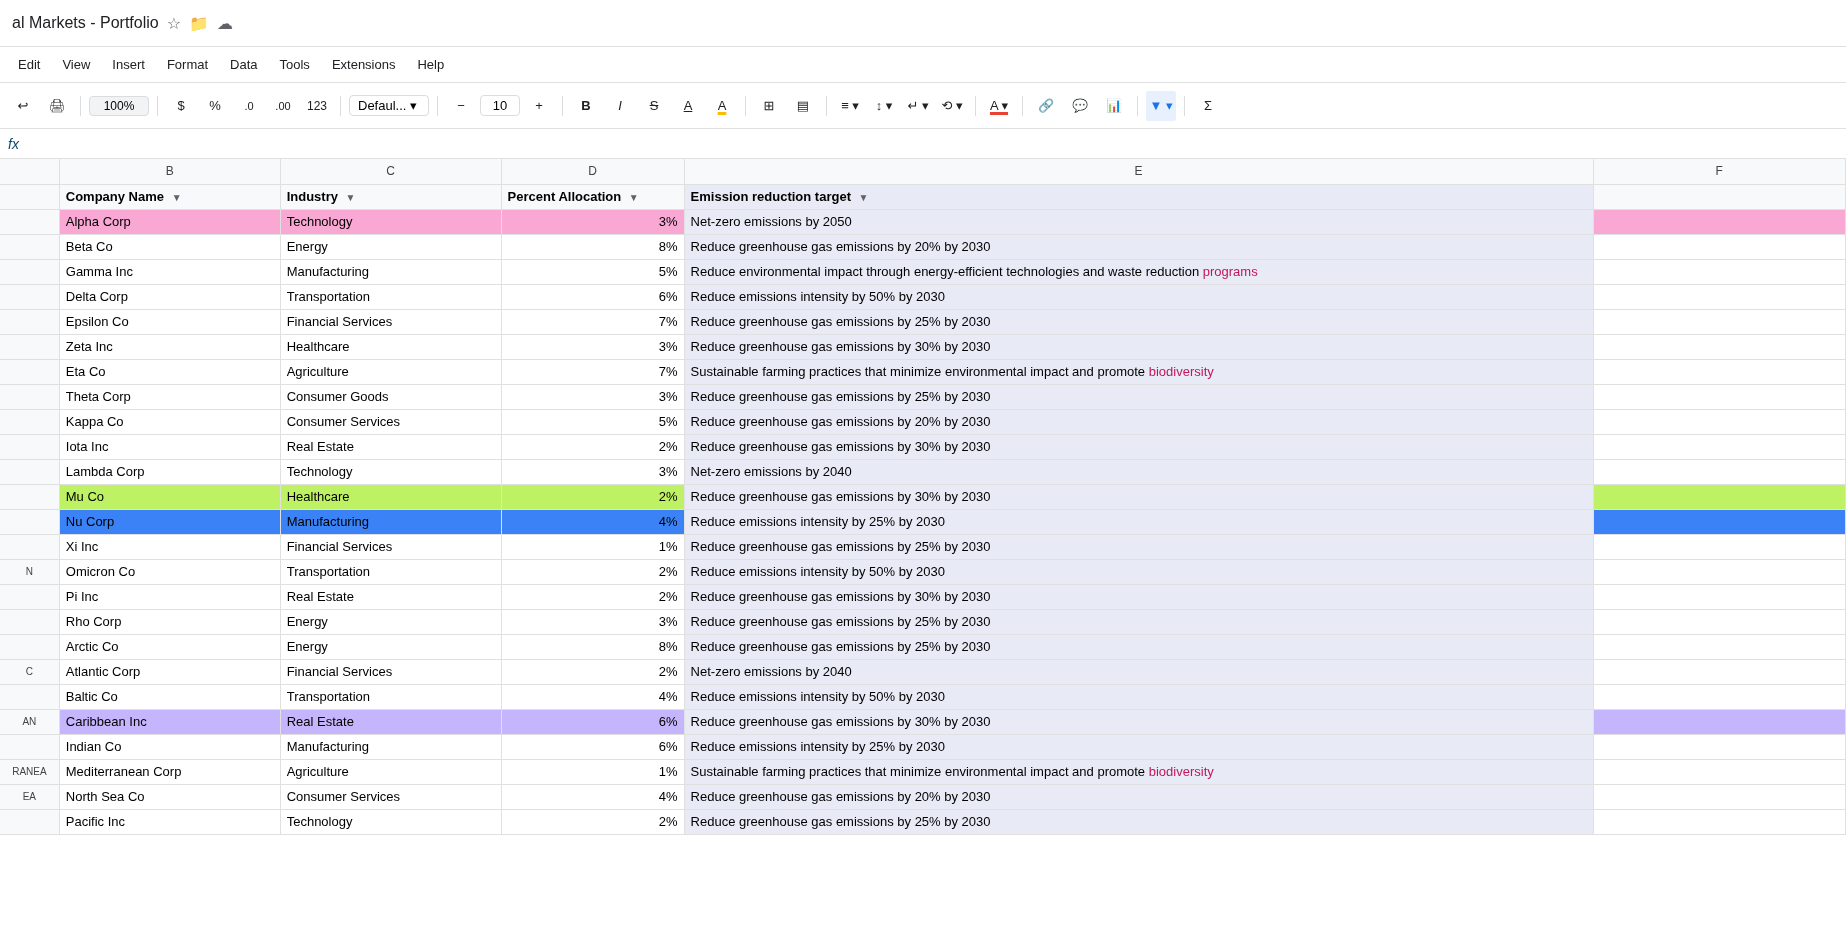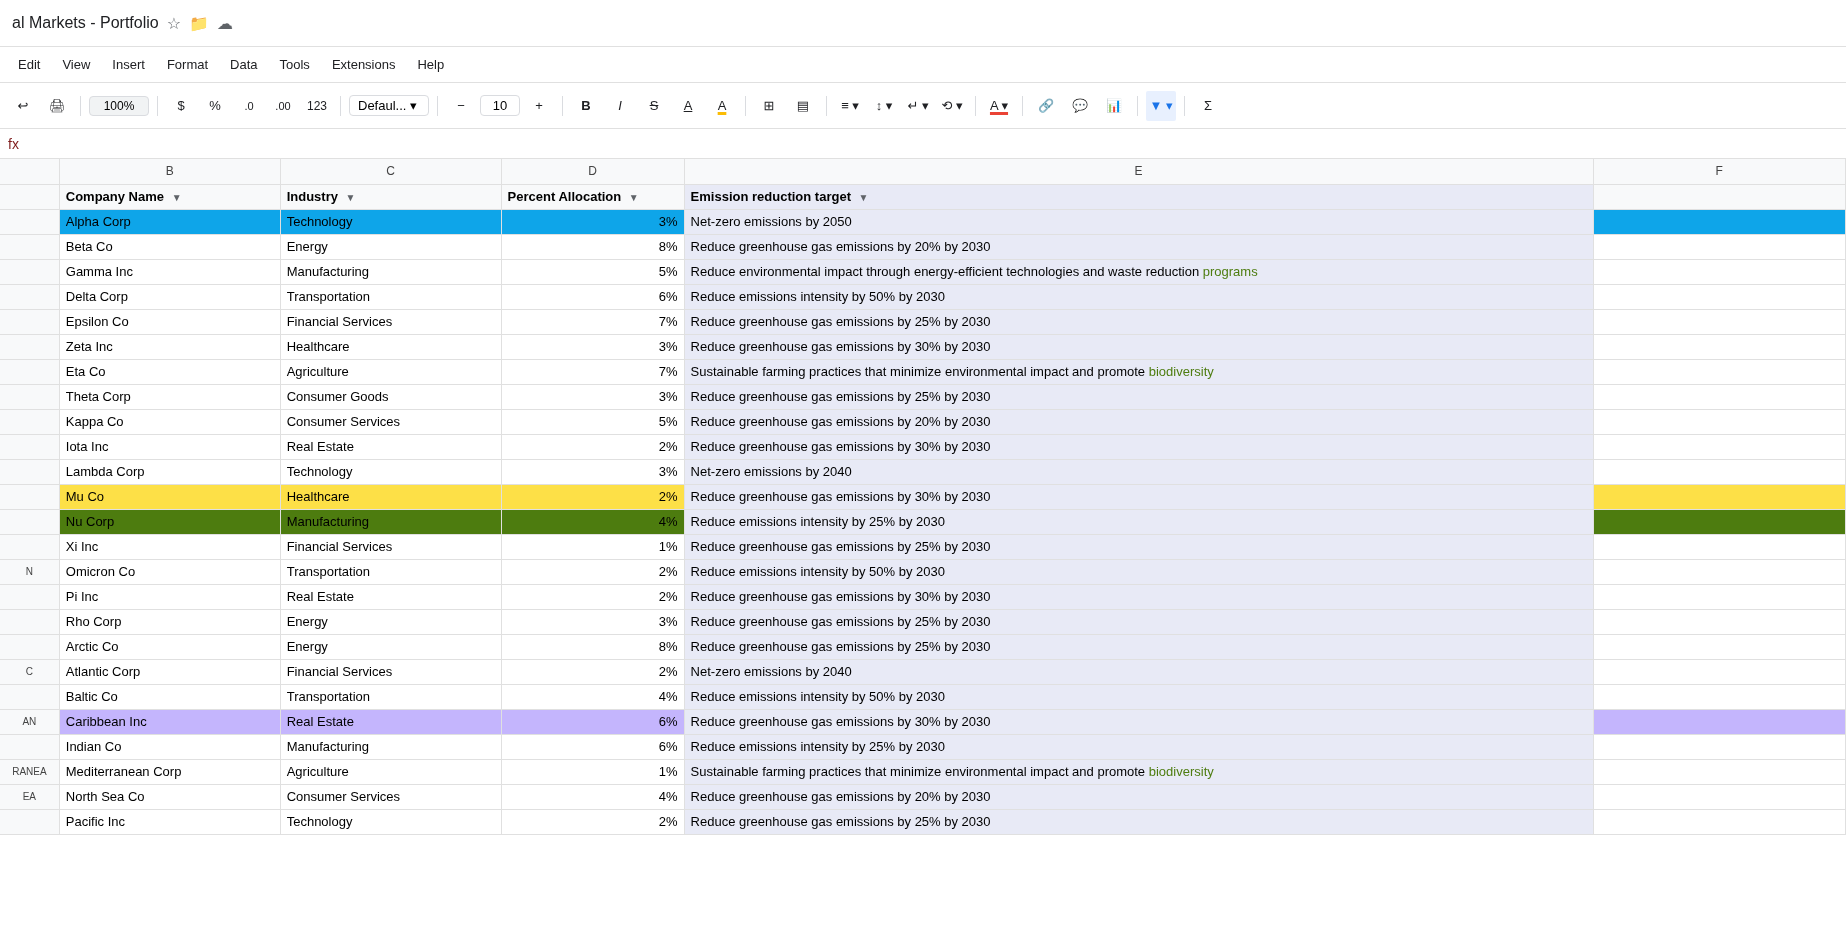--- a/index.html
+++ b/index.html
@@ -112,21 +112,22 @@
     .formula-bar {
       height: 30px;
       background: #fff;
       display: flex;
       align-items: center;
       padding: 0 8px;
       gap: 8px;
       border-bottom: 1px solid #e0e0e0;
     }
     .formula-bar-fx {
-      color: #7f1d1d;
+      font-style: italic;
+      color: #0c4a6e;
       font-size: 14px;
     }
     .formula-bar-input {
       flex: 1;
       border: none;
       outline: none;
       font-size: 13px;
     }
 
     
@@ -178,21 +179,21 @@
 
     
     .filter-icon {
       display: inline-block;
       margin-left: 4px;
       color: #5f6368;
       font-size: 10px;
     }
 
     
-    .link-text { color: #4d7c0f; }
+    .link-text { color: #be185d; }
 
     
     .filter-active {
       background: #e8f0fe;
       border-radius: 2px;
       padding: 1px 2px;
     }
 
     
     .bold { font-weight: bold; }
@@ -305,21 +306,21 @@
           <span class="filter-icon">▼</span>
         </td>
         <td class="col-e" style="font-weight:700;background:#e8eaf6;">
           <span>Emission reduction target</span>
           <span class="filter-icon">▼</span>
         </td>
         <td class="col-f"></td>
       </tr>
     </thead>
     <tbody id="sheet-body">
-    <tr style="background: #0ea5e9;">
+    <tr style="background: #f9a8d4;">
           <td class="row-num"></td>
           <td class="col-b">Alpha Corp</td>
           <td class="col-c">Technology</td>
           <td class="col-d" style="text-align: right;">3%</td>
           <td class="col-e">Net-zero emissions by 2050</td>
           <td class="col-f"></td>
         </tr>
         <tr style="background: rgb(255, 255, 255);">
           <td class="row-num"></td>
           <td class="col-b">Beta Co</td>
@@ -393,29 +394,29 @@
           <td class="col-f"></td>
         </tr>
         <tr style="background: rgb(255, 255, 255);">
           <td class="row-num"></td>
           <td class="col-b">Lambda Corp</td>
           <td class="col-c">Technology</td>
           <td class="col-d" style="text-align: right;">3%</td>
           <td class="col-e">Net-zero emissions by 2040</td>
           <td class="col-f"></td>
         </tr>
-        <tr style="background: #fde047;">
+        <tr style="background: #bef264;">
           <td class="row-num"></td>
           <td class="col-b">Mu Co</td>
           <td class="col-c">Healthcare</td>
           <td class="col-d" style="text-align: right;">2%</td>
           <td class="col-e">Reduce greenhouse gas emissions by 30% by 2030</td>
           <td class="col-f"></td>
         </tr>
-        <tr style="background: #4d7c0f;">
+        <tr style="background: #3b82f6;">
           <td class="row-num"></td>
           <td class="col-b">Nu Corp</td>
           <td class="col-c">Manufacturing</td>
           <td class="col-d" style="text-align: right;">4%</td>
           <td class="col-e">Reduce emissions intensity by 25% by 2030</td>
           <td class="col-f"></td>
         </tr>
         <tr style="background: rgb(255, 255, 255);">
           <td class="row-num"></td>
           <td class="col-b">Xi Inc</td>

